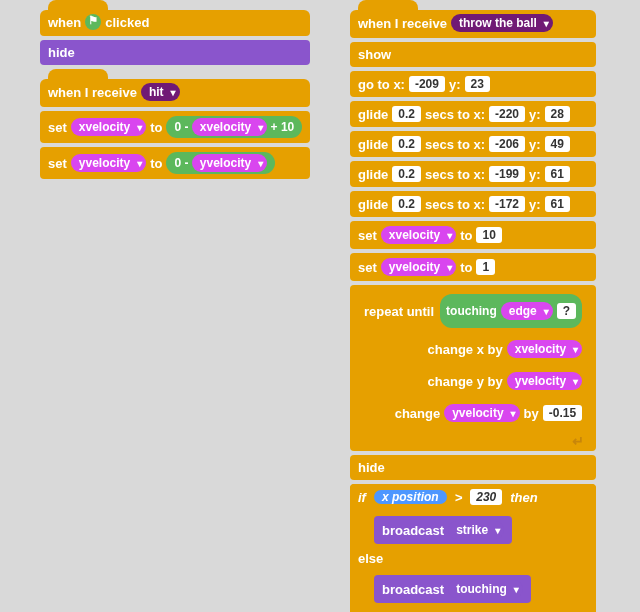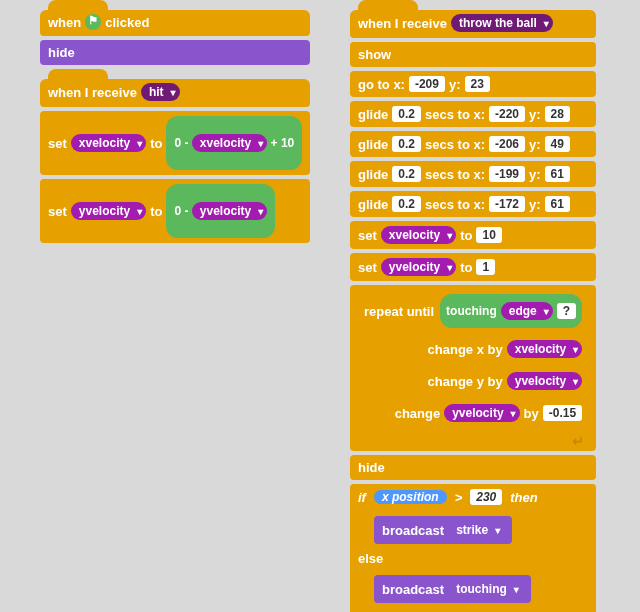--- a/index.html
+++ b/index.html
@@ -54,21 +54,21 @@
       display: inline-flex;
       align-items: center;
       gap: 4px;
       color: white;
       margin-top: 2px;
     }
 
     .green-pill {
       background: #5cb85c;
       border-radius: 12px;
-      padding: 18px 8px;
+      padding: 2px 8px;
       color: white;
       font-size: 12px;
     }
 
     .white-box {
       background: white;
       border-radius: 3px;
       padding: 1px 6px;
       color: #333;
       font-size: 12px;
@@ -85,21 +85,21 @@
       align-items: center;
     }
     .dropdown::after {
       content: '▾';
       position: absolute;
       right: 4px;
       font-size: 10px;
     }
 
     .dropdown-blue {
-      background: #a21caf;
+      background: #d946ef;
       border-radius: 10px;
       padding: 2px 16px 2px 8px;
       color: white;
       font-size: 12px;
       position: relative;
       display: inline-flex;
       align-items: center;
     }
     .dropdown-blue::after {
       content: '▾';

